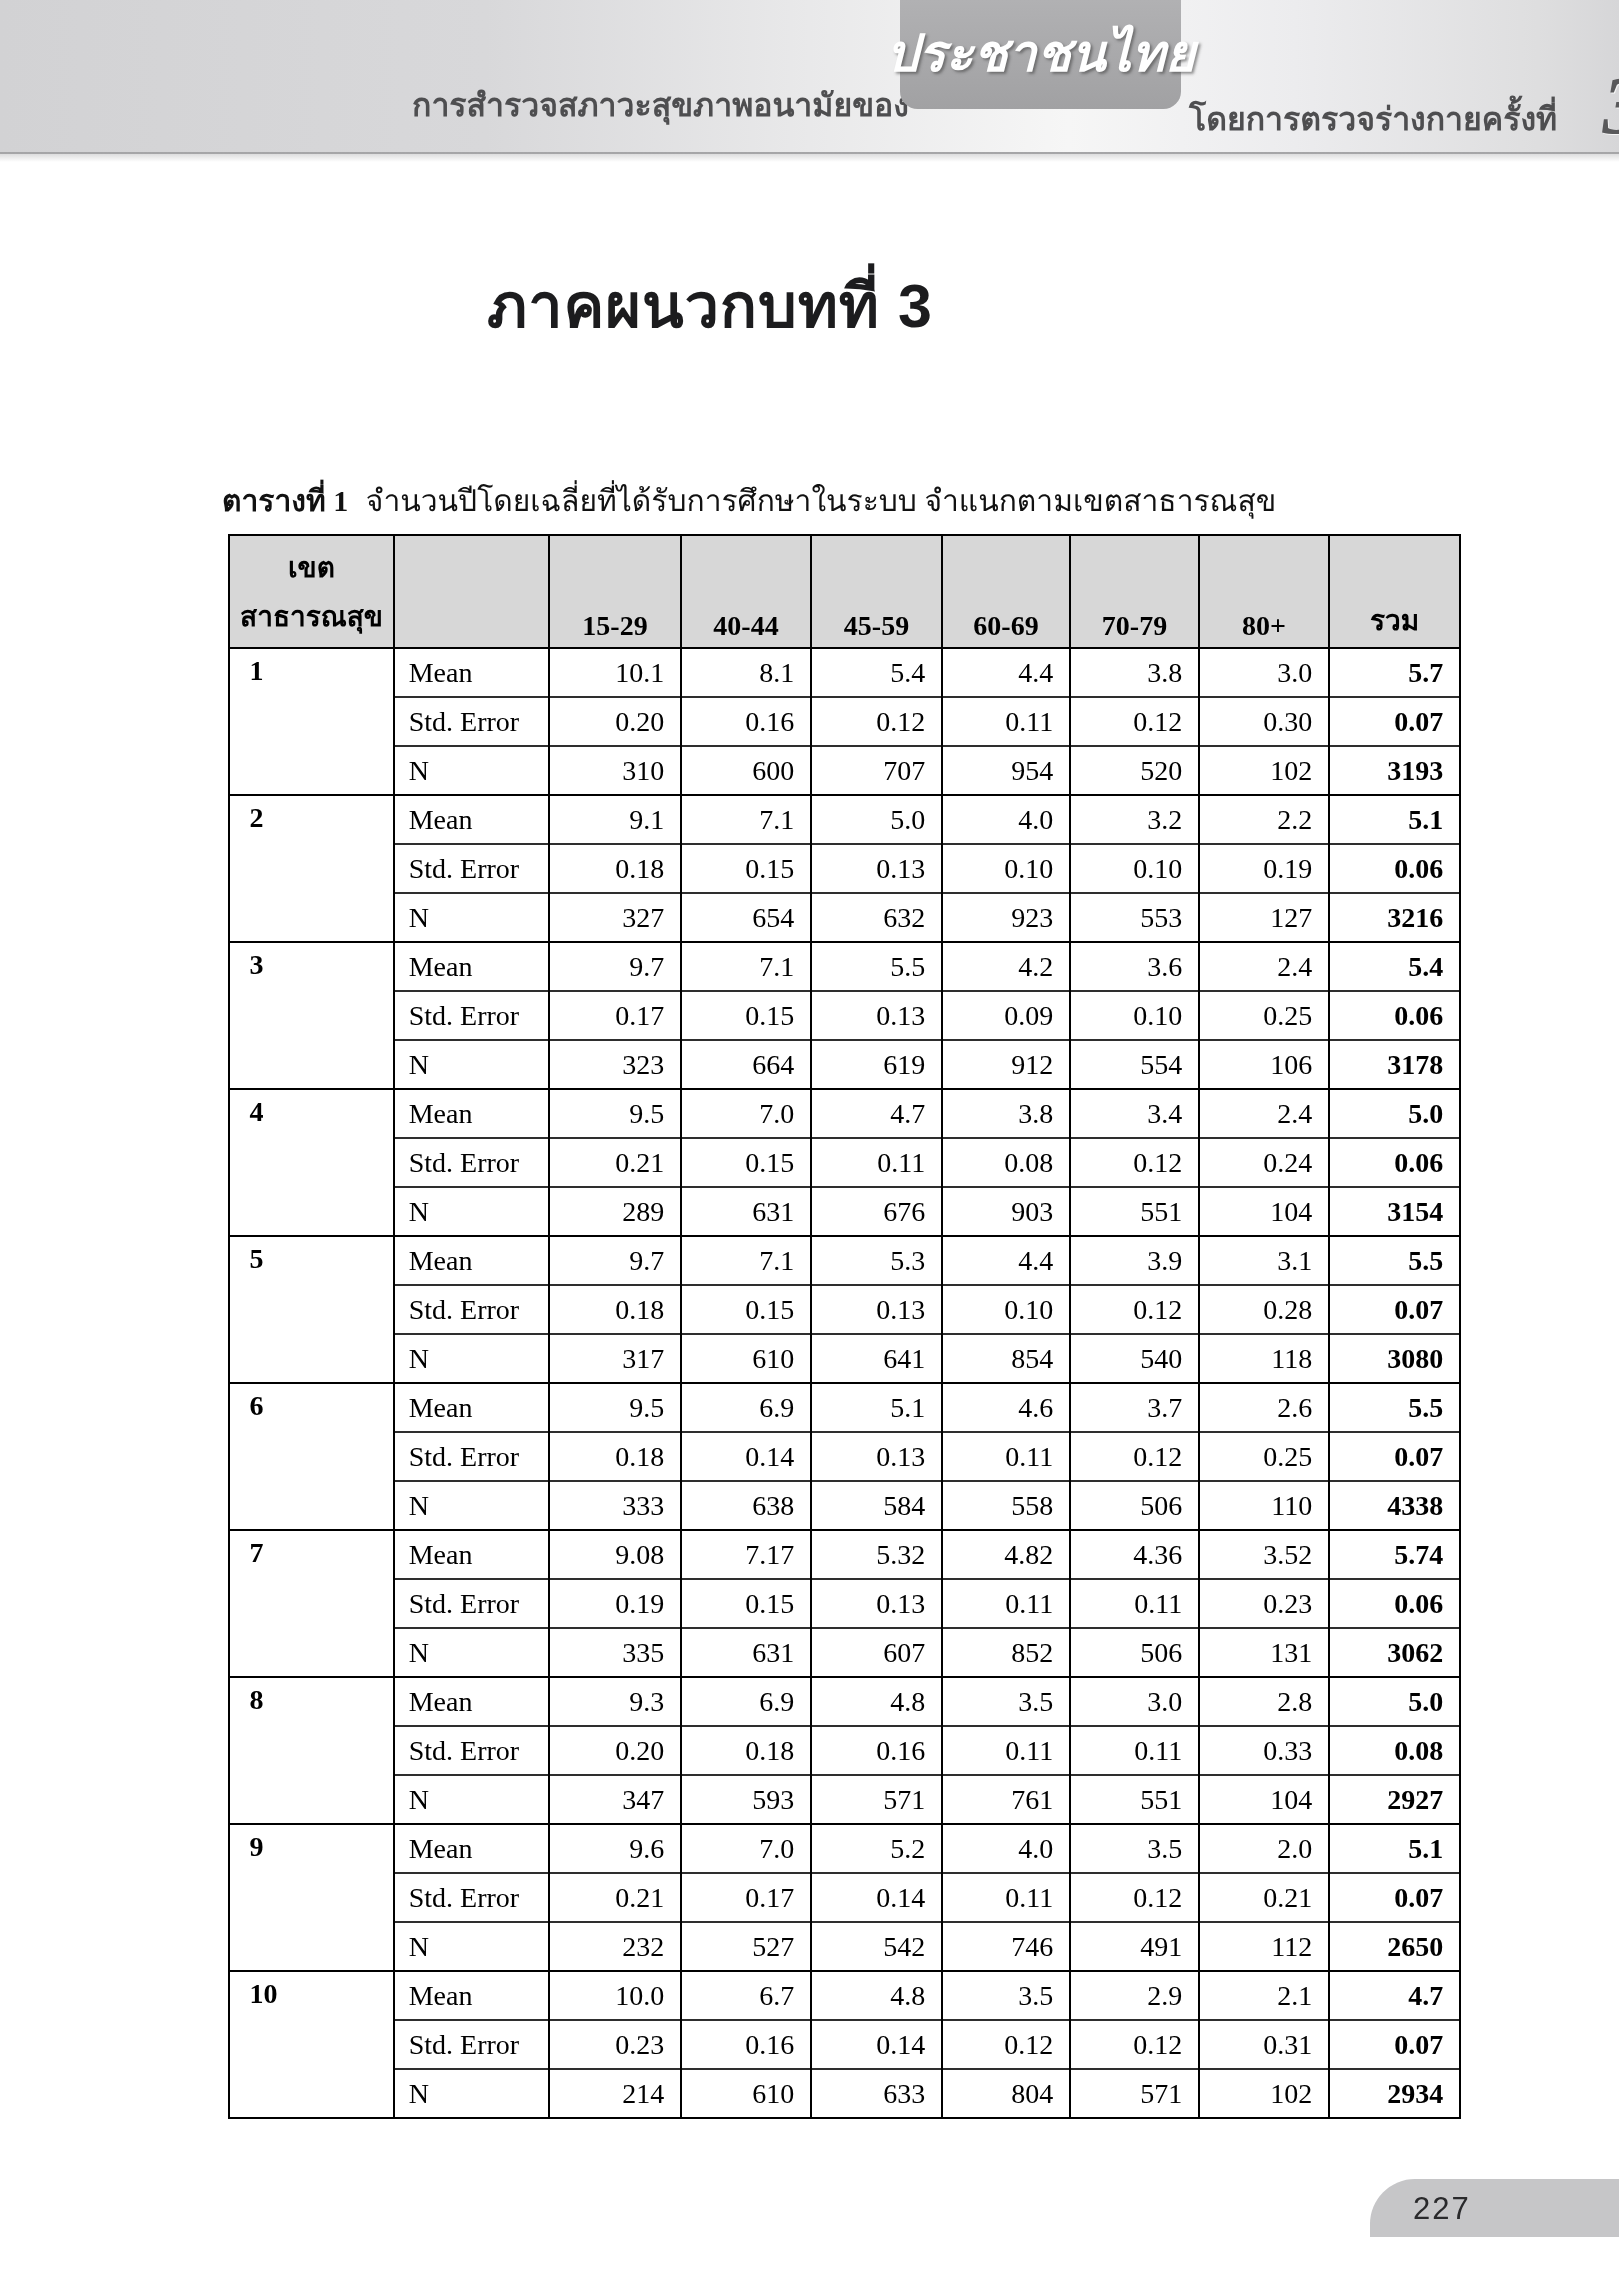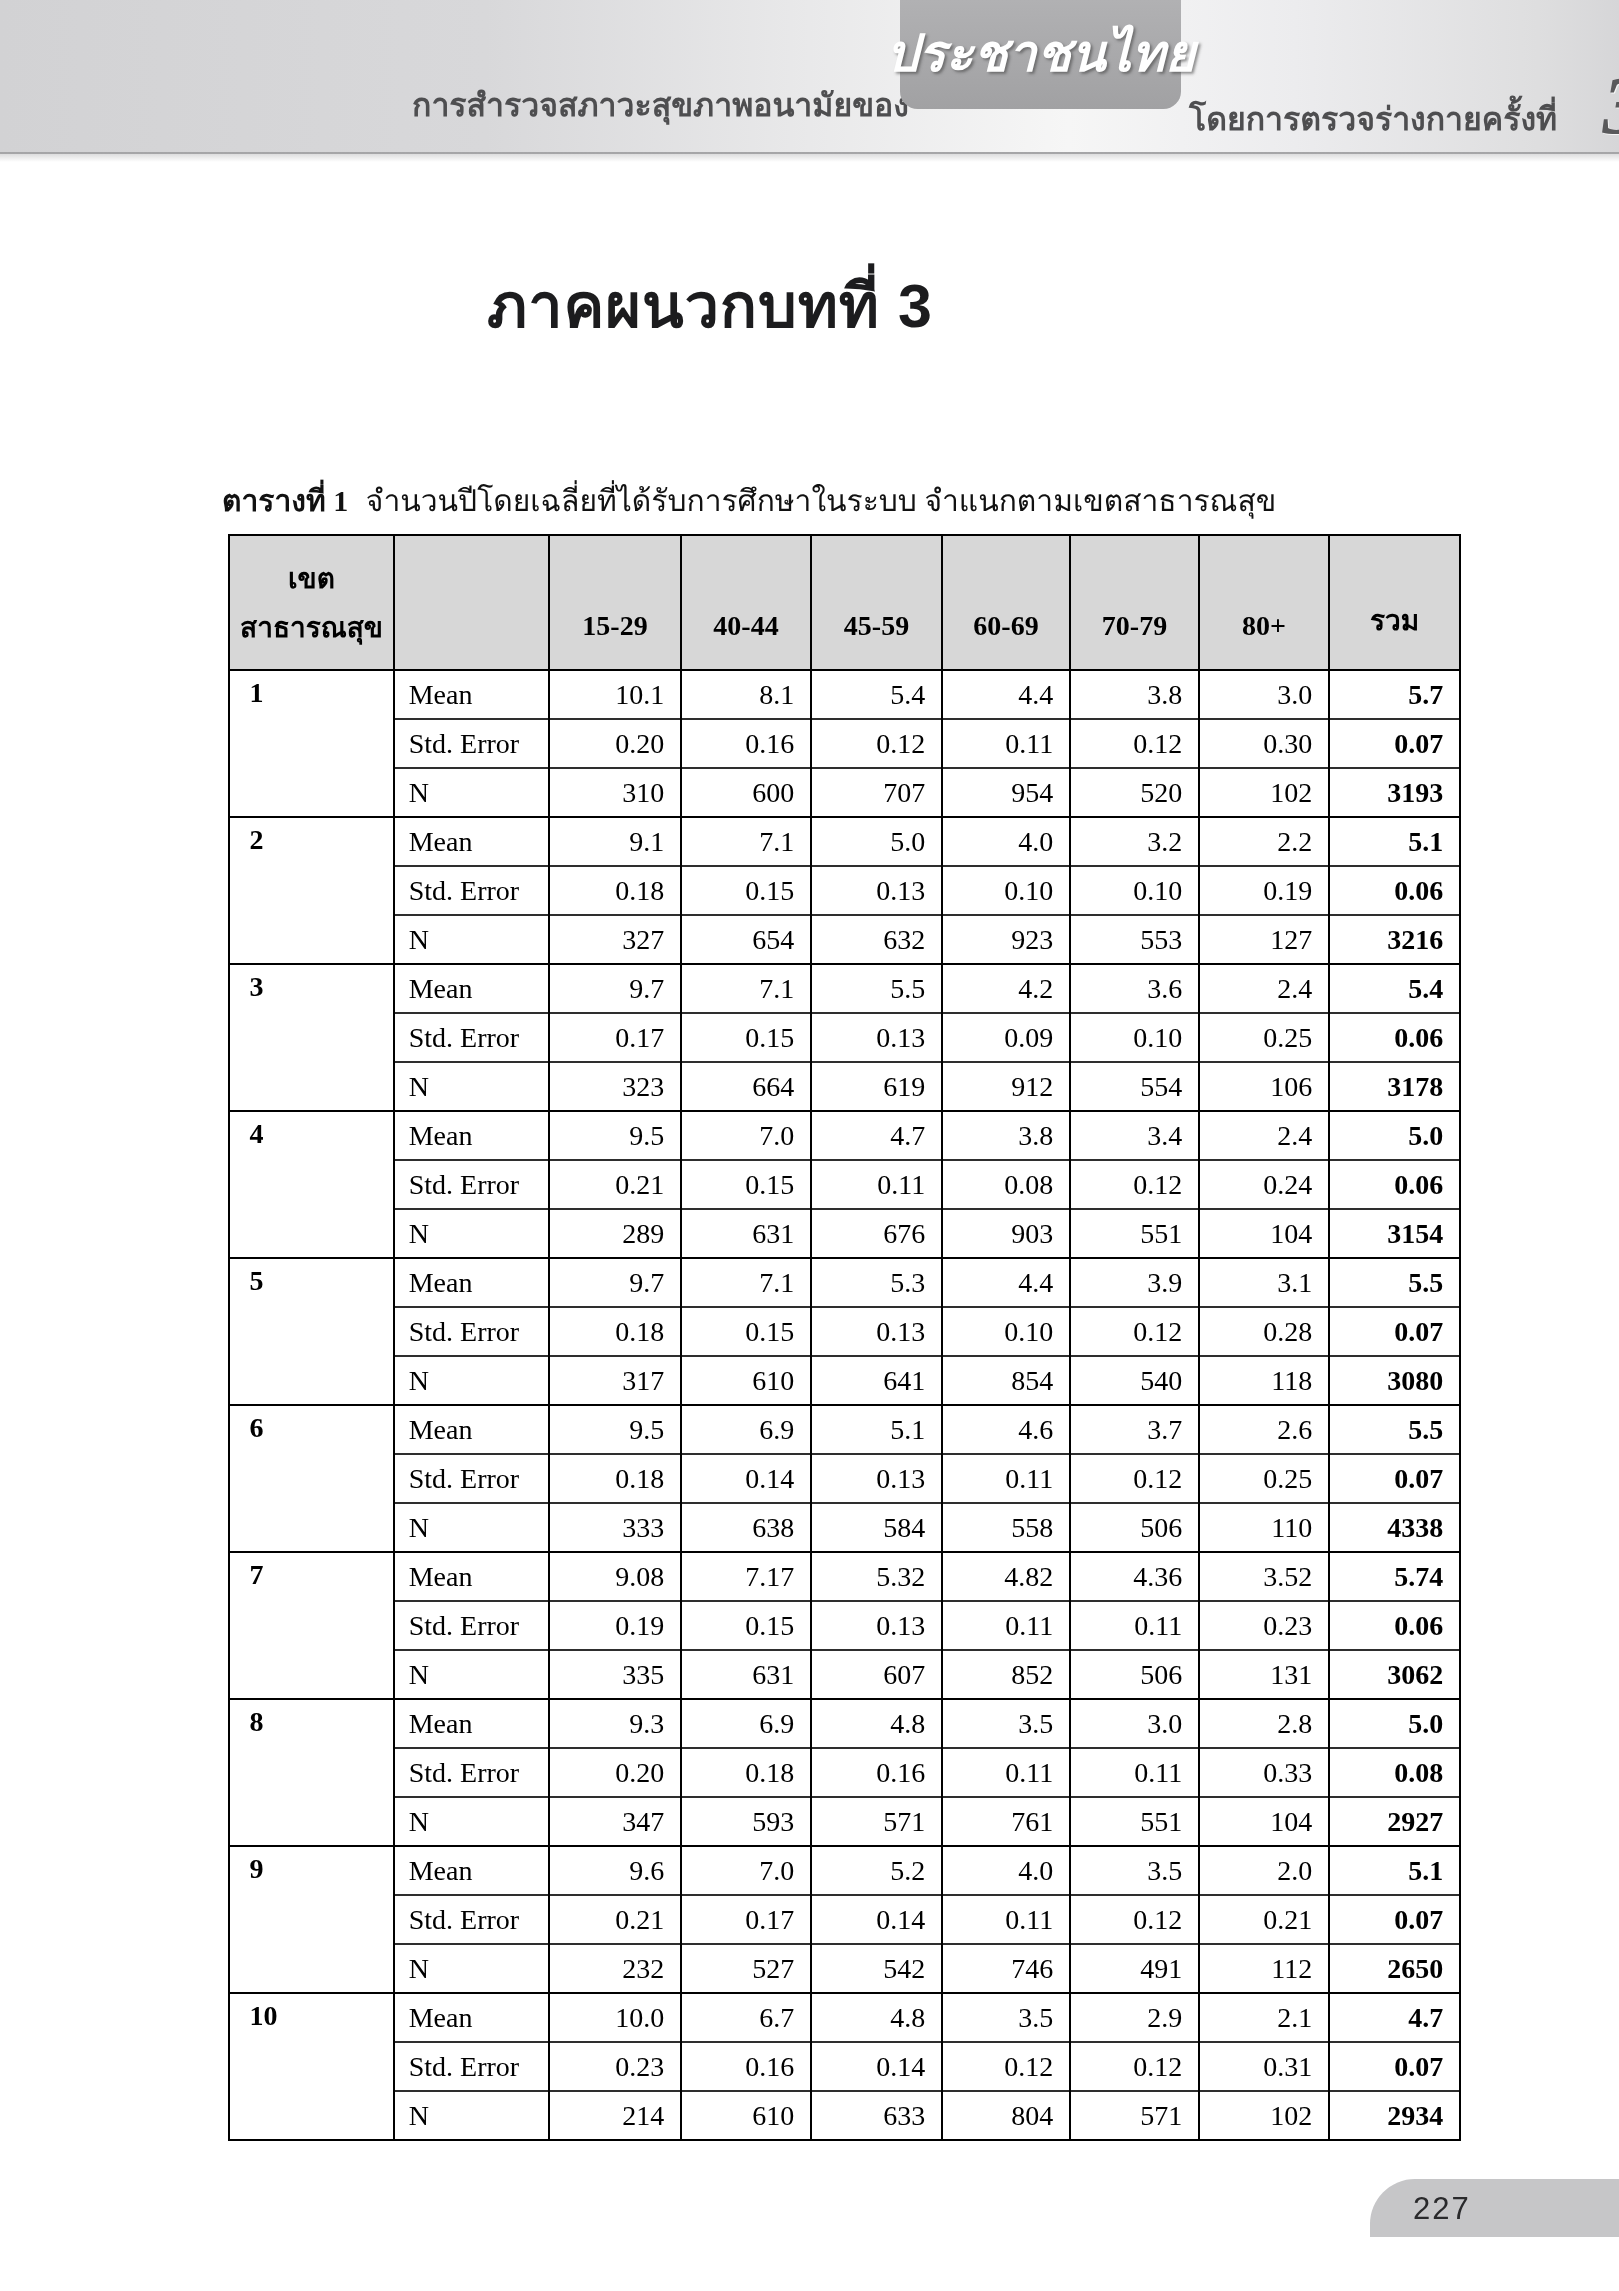--- a/index.html
+++ b/index.html
@@ -85,21 +85,21 @@
   }
   .data-table th,.data-table td{padding:0;}
   .data-table th{
     background:#d7d7d7;
     border:2px solid #000;
     font-weight:bold;
     height:106px;
   }
   .data-table th.th-region{vertical-align:middle;text-align:center;line-height:1.75;}
   .data-table th.th-blank{vertical-align:bottom;}
-  .data-table th.th-age{vertical-align:bottom;text-align:center;padding-bottom:27px;}
+  .data-table th.th-age{vertical-align:bottom;text-align:center;padding-bottom:5px;}
   .data-table td{
     border-left:2px solid #000;border-right:2px solid #000;
     height:47px;vertical-align:middle;
     background:#fff;
   }
   .data-table{border:2.9px solid #000;}
   .data-table td.region-cell{
     font-weight:bold;text-align:left;padding-left:19.6px;vertical-align:top;padding-top:5.9px;
   }
   .data-table td.label-cell{text-align:left;padding-left:13.7px;}

